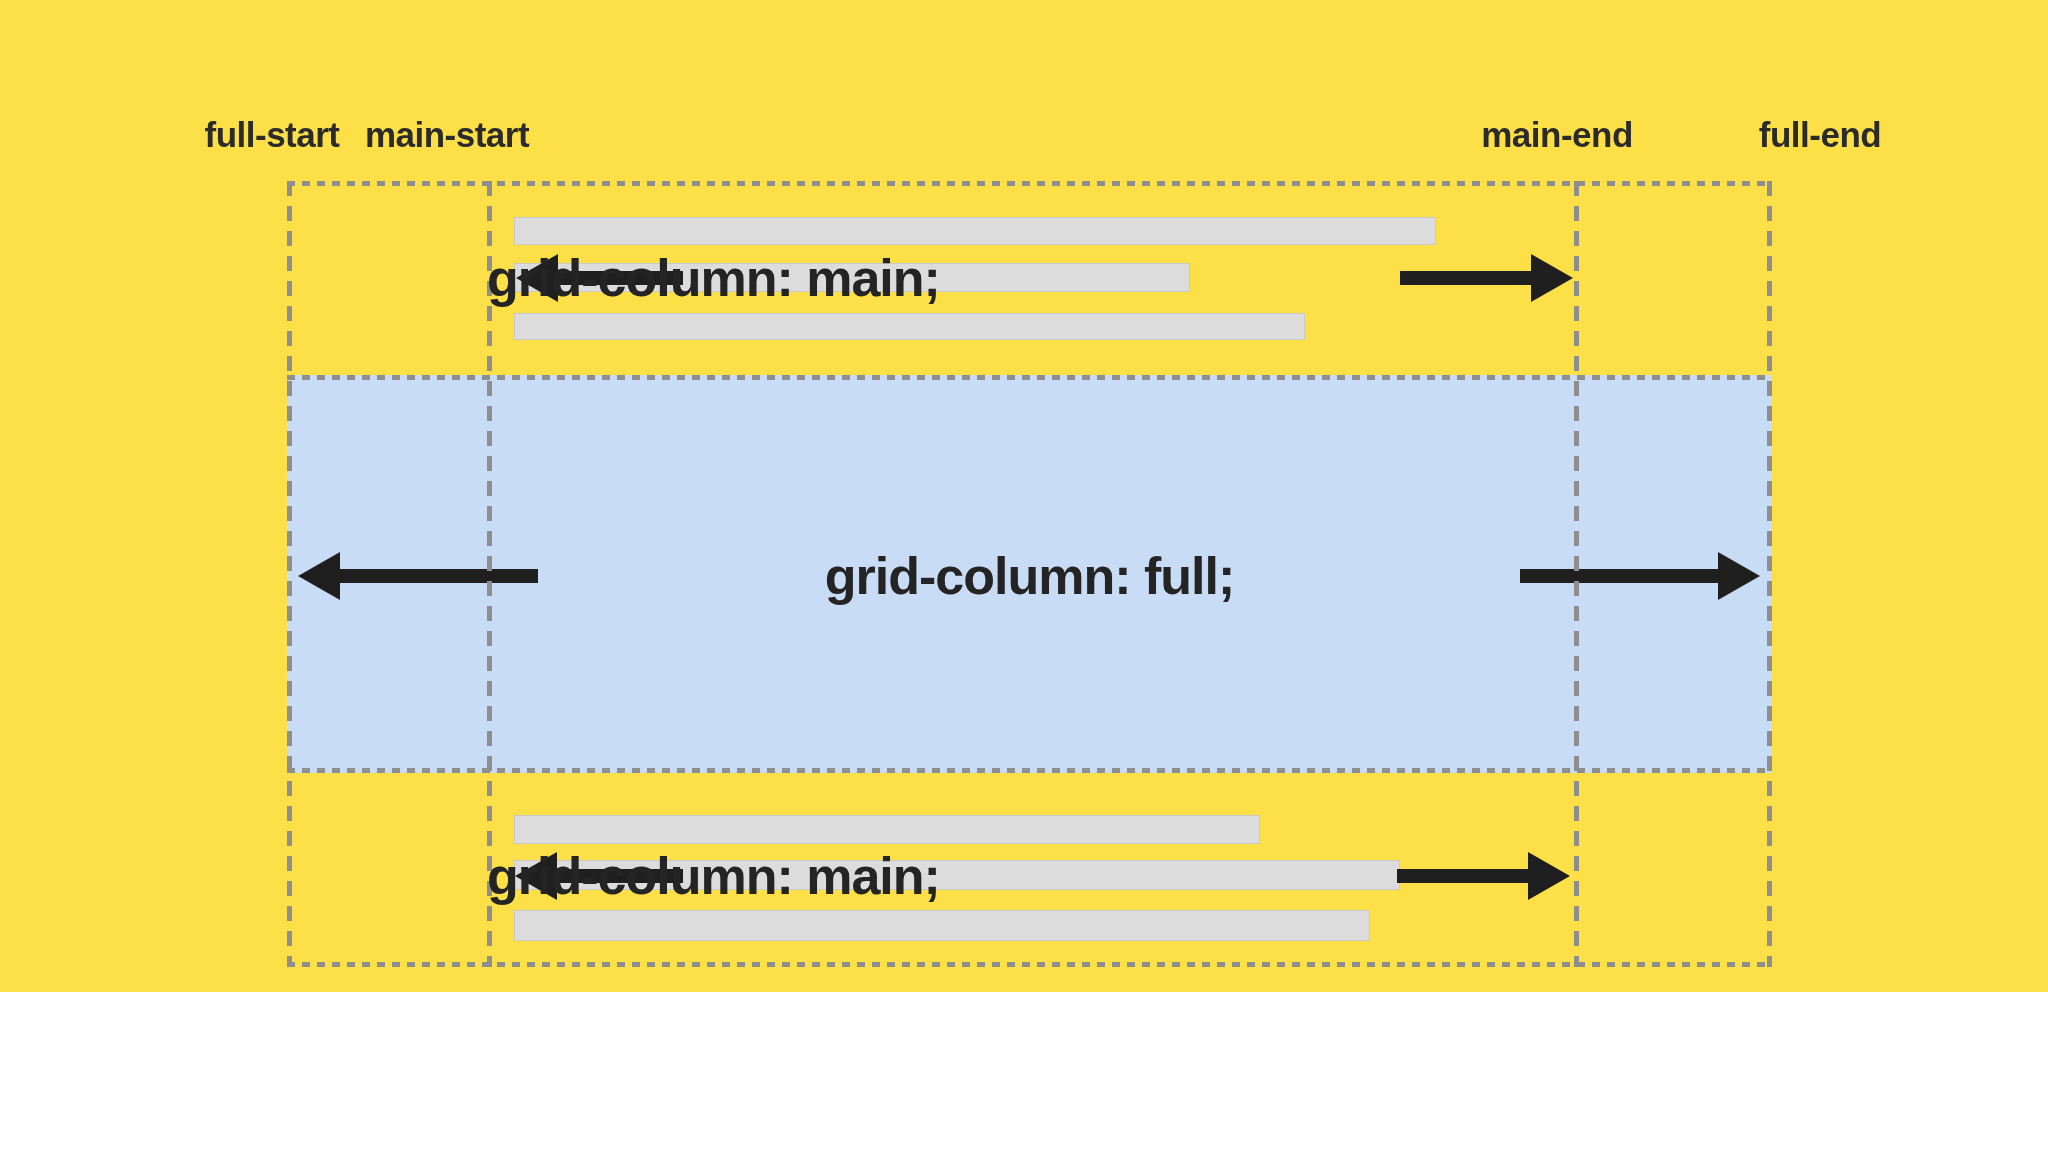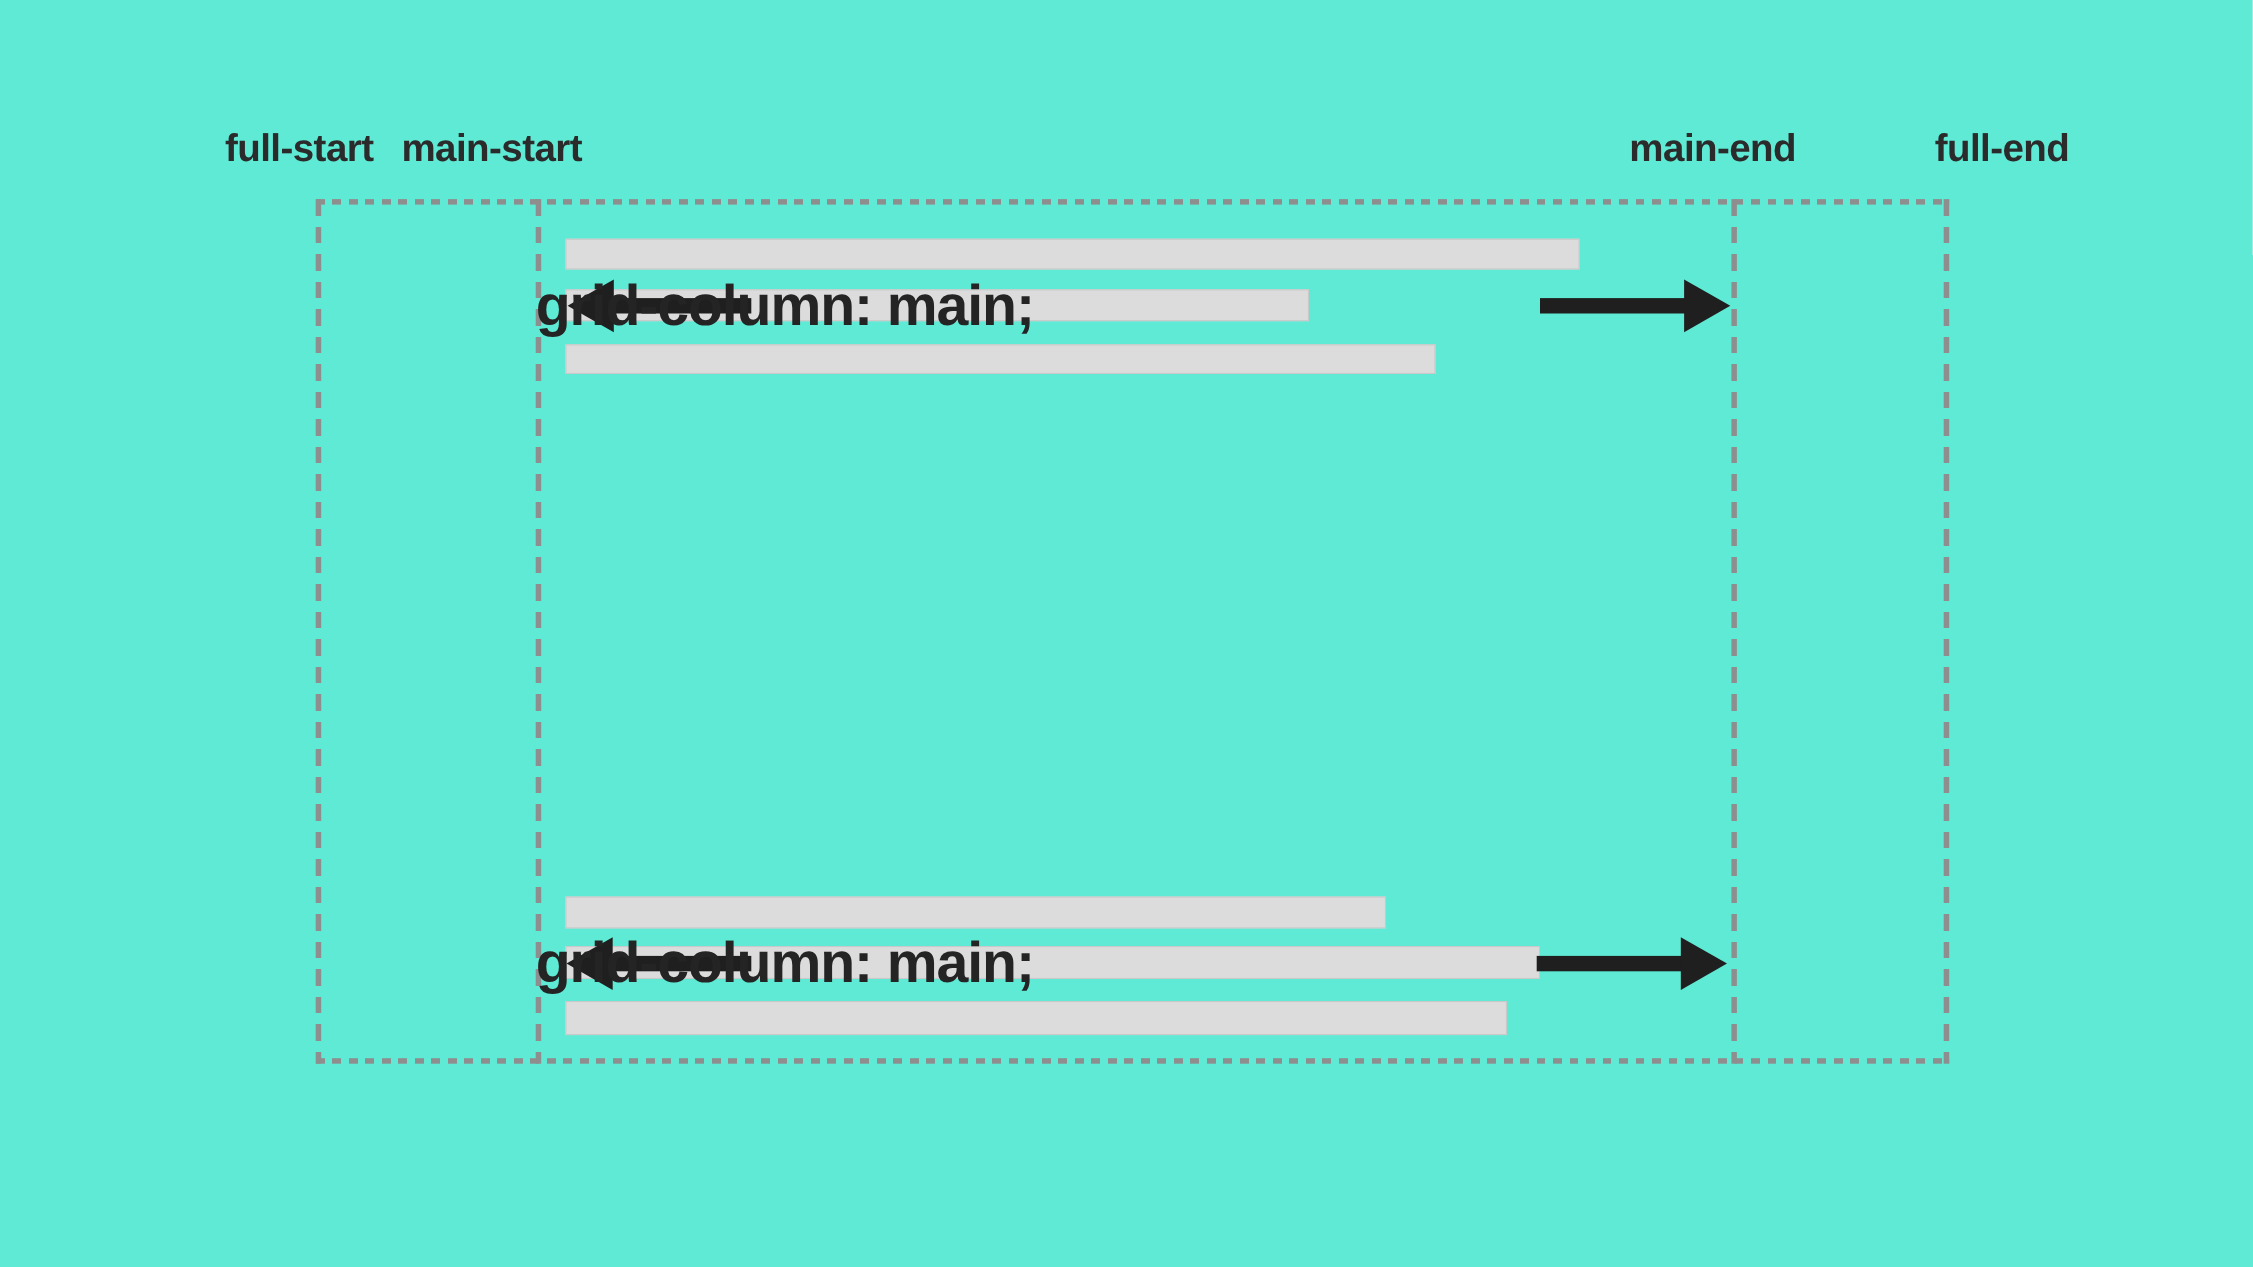--- a/index.html
+++ b/index.html
@@ -1,22 +1,22 @@
 <!DOCTYPE html>
 <html style="--highlight-fill: #c9dcf6; --bar-fill: #dcdcdc; --line-dash: #8e8e8e; --arrow: #1f1f1f; --text: #242424; --label: #2b2b2b;"><head>
 <meta charset="utf-8">
 <style>
   html, body { margin: 0; padding: 0; background: #ffffff; }
   * { box-sizing: border-box; }
 
   .canvas {
     position: relative;
     width: 2048px;
-    height: 1152px;
-    background: #5eead4;
+    height: 992px;
+    background: #fde047;
     overflow: hidden;
     font-family: "Liberation Sans", sans-serif;
     padding-left: 36px;
   }
 
   
   .line-label {
     position: absolute;
     top: 114px;
     transform: translateX(-50%);
@@ -173,20 +173,33 @@
     <div class="arrow left" id="r1-arrow-left">
       <span class="head"></span>
       <span class="shaft"></span>
     </div>
     <div class="arrow right" id="r1-arrow-right">
       <span class="shaft"></span>
       <span class="head"></span>
     </div>
     <div class="grid-text" id="r1-text">grid-column: main;</div>
 
+    <div class="full-box">
+      <div class="h-dashes top"></div>
+      <div class="h-dashes bottom"></div>
+      <div class="arrow left" id="r2-arrow-left">
+        <span class="head"></span>
+        <span class="shaft"></span>
+      </div>
+      <div class="arrow right" id="r2-arrow-right">
+        <span class="shaft"></span>
+        <span class="head"></span>
+      </div>
+      <div id="r2-text">grid-column: full;</div>
+    </div>
 
     <div class="bar" id="r3b1"></div>
     <div class="bar" id="r3b2"></div>
     <div class="bar" id="r3b3"></div>
     <div class="arrow left" id="r3-arrow-left">
       <span class="head"></span>
       <span class="shaft"></span>
     </div>
     <div class="arrow right" id="r3-arrow-right">
       <span class="shaft"></span>

